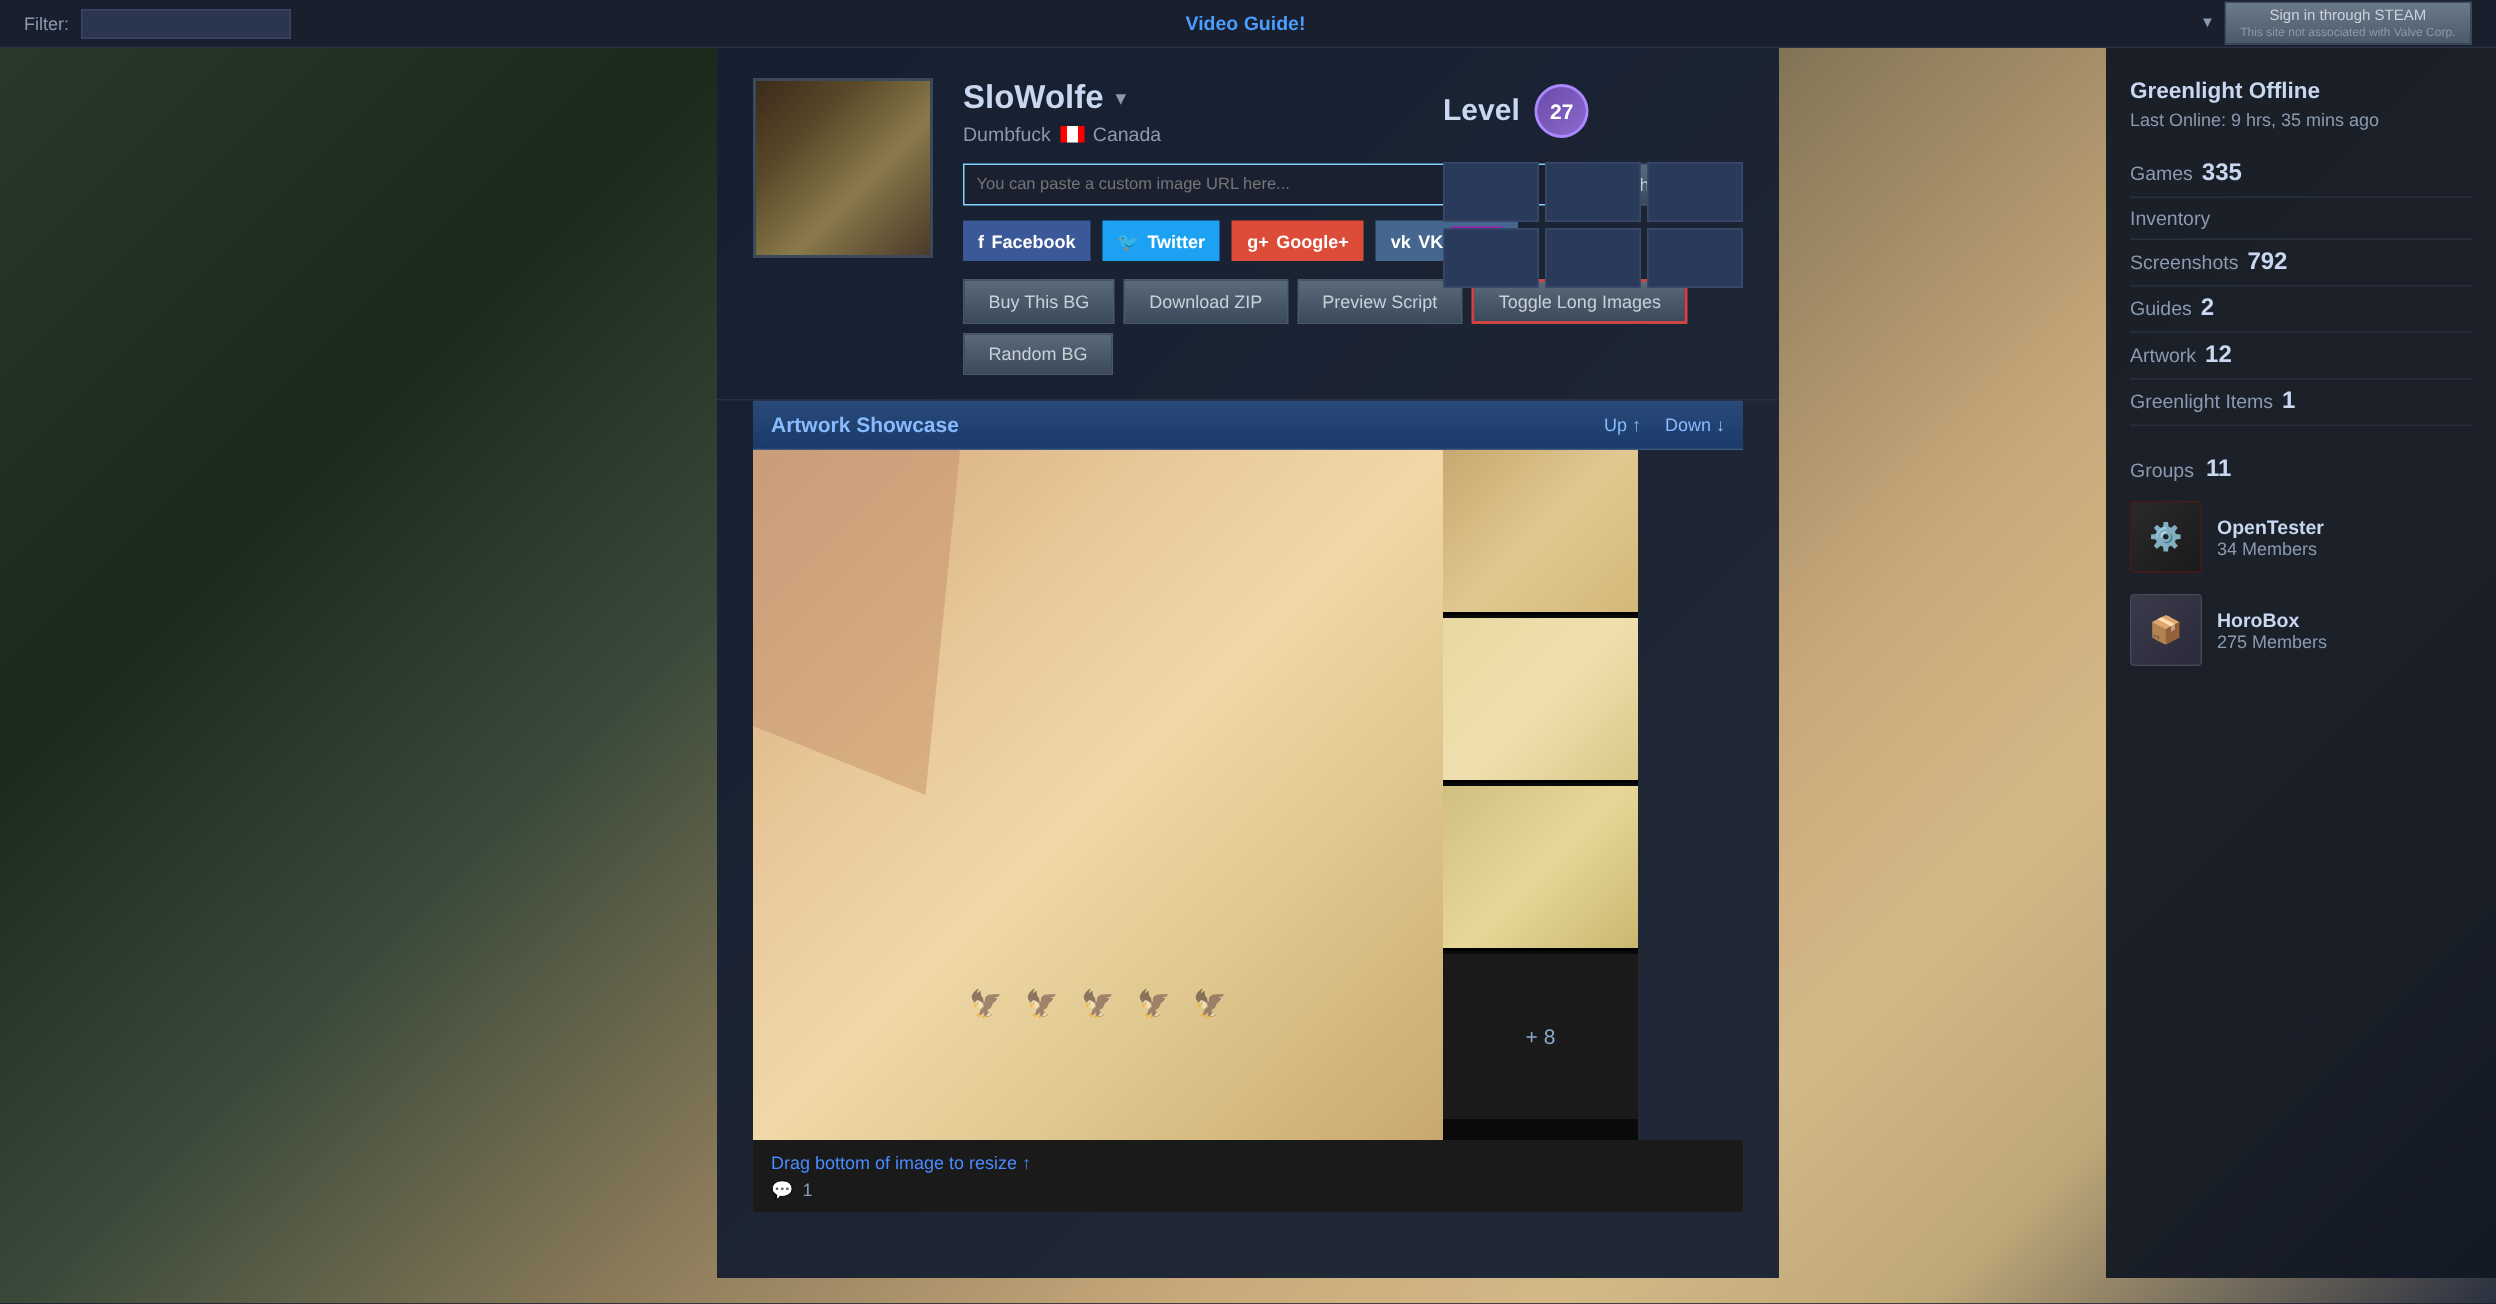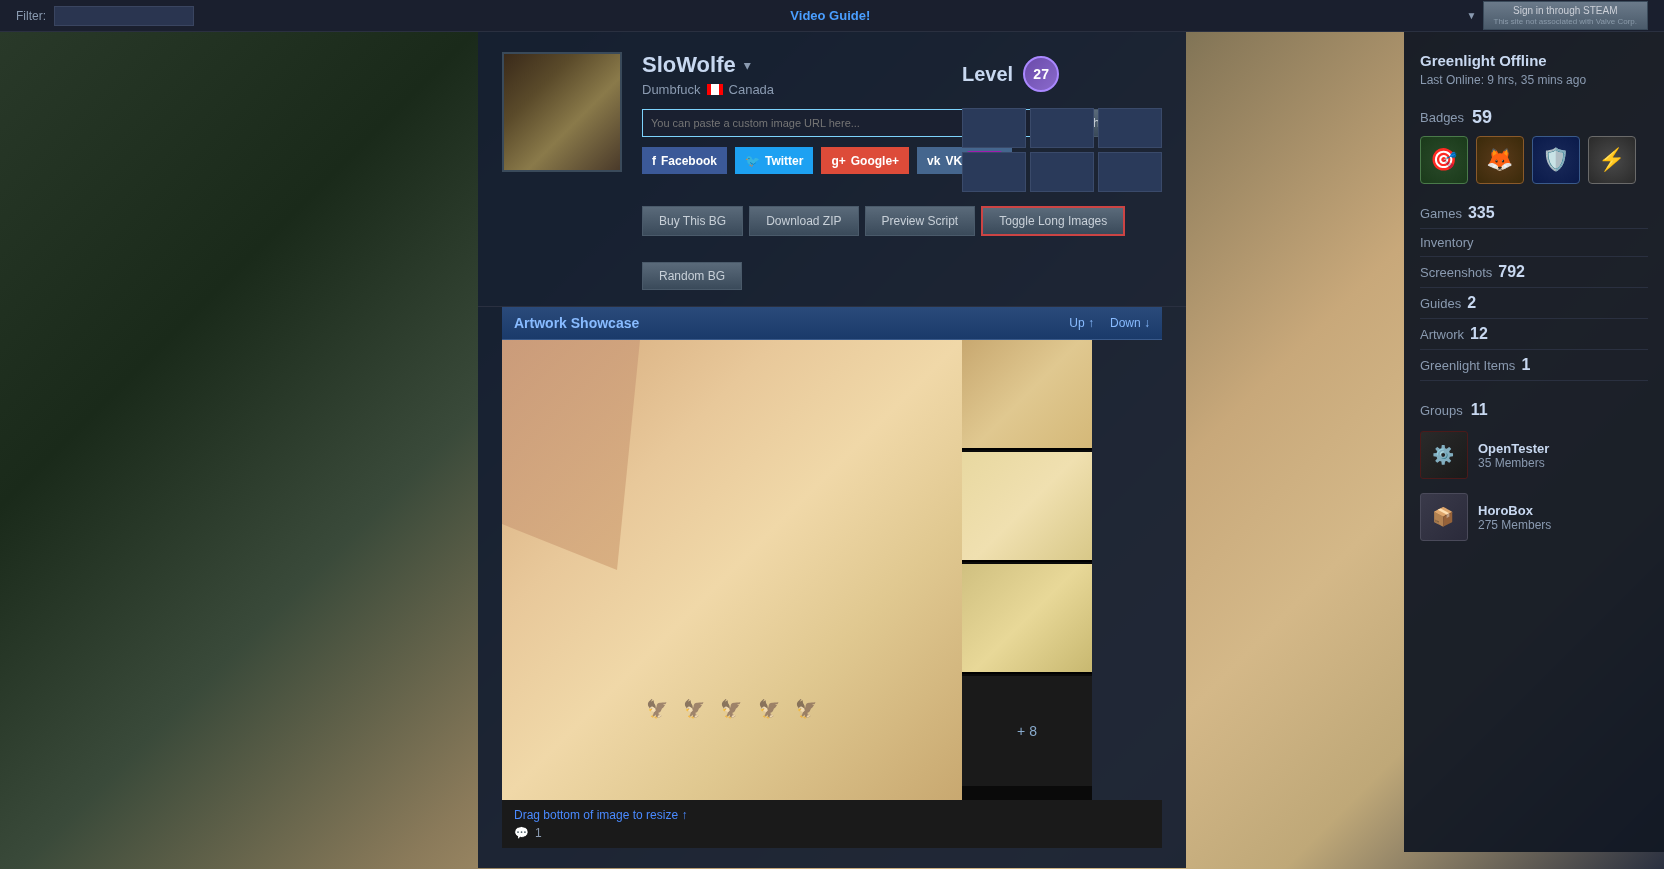--- a/index.html
+++ b/index.html
@@ -199,21 +199,20 @@
       gap: 6px;
       flex-wrap: wrap;
     }
     .action-btn {
       background: linear-gradient(180deg, #5a6a7a 0%, #3a4a5a 100%);
       border: 1px solid #4a5a6a;
       color: #c8d0d8;
       font-size: 12px;
       padding: 6px 16px;
       cursor: pointer;
-      margin-top: 20px;
     }
     .action-btn.highlighted {
       border: 2px solid #cc4444;
       background: linear-gradient(180deg, #5a6a7a 0%, #3a4a5a 100%);
     }
     .level-label {
       color: #c8d8f0;
       font-size: 20px;
       font-weight: bold;
     }
@@ -632,32 +631,20 @@
   </div>
 </div>
 
 <div class="right-sidebar">
 
   <div class="status-section">
     <div class="status-title">Greenlight Offline</div>
     <div class="status-last-online">Last Online: 9 hrs, 35 mins ago</div>
   </div>
 
-  <div class="badges-section">
-    <div class="stat-row">
-      <span class="stat-label">Badges</span>
-      <span class="stat-value">59</span>
-    </div>
-    <div class="badges-row">
-      <div class="badge-icon badge-green">🎯</div>
-      <div class="badge-icon badge-orange">🦊</div>
-      <div class="badge-icon badge-blue">🛡️</div>
-      <div class="badge-icon badge-silver">⚡</div>
-    </div>
-  </div>
 
   <div class="stats-list">
     <div class="stats-item">
       <span class="stats-item-label">Games</span>
       <span class="stats-item-value">335</span>
     </div>
     <div class="stats-item">
       <span class="stats-item-label">Inventory</span>
     </div>
     <div class="stats-item">
@@ -680,21 +667,21 @@
 
   <div class="groups-section">
     <div class="groups-header">
       <span class="groups-label">Groups</span>
       <span class="groups-value">11</span>
     </div>
     <div class="group-item">
       <div class="group-avatar group-avatar-opentester">⚙️</div>
       <div class="group-info">
         <div class="group-name">OpenTester</div>
-        <div class="group-members">35 Members</div>
+        <div class="group-members">34 Members</div>
       </div>
     </div>
     <div class="group-item">
       <div class="group-avatar group-avatar-horobox">📦</div>
       <div class="group-info">
         <div class="group-name">HoroBox</div>
         <div class="group-members">275 Members</div>
       </div>
     </div>
   </div>

